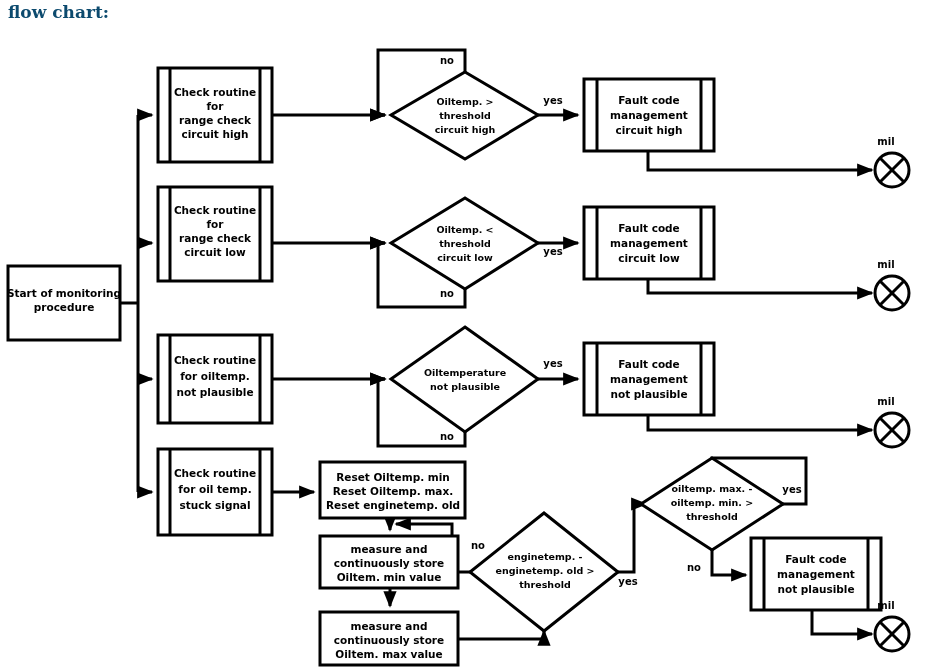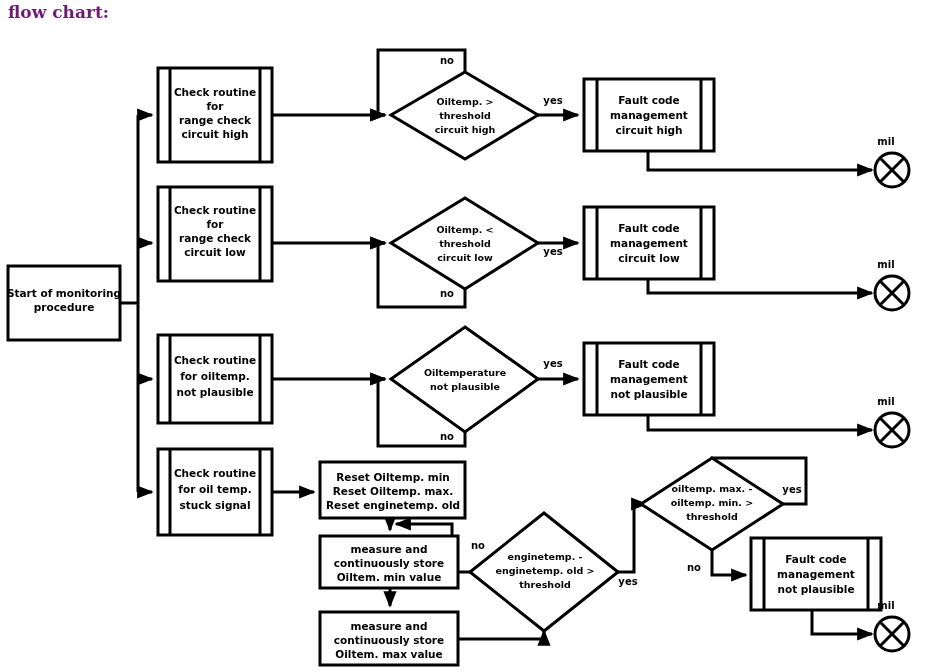--- a/index.html
+++ b/index.html
@@ -1,21 +1,21 @@
 <!DOCTYPE html>
 <html><head>
 <meta charset="utf-8">
 <style>
   html,body{margin:0;padding:0;background:#ffffff;}
   body{width:928px;height:672px;overflow:hidden;font-family:"DejaVu Sans",sans-serif;}
   #stage{position:relative;width:928px;height:672px;background:#ffffff;}
   #title{
     position:absolute;left:8px;top:2px;
     font-family:"DejaVu Serif",serif;
-    font-size:17px;font-weight:bold;color:#701a75;
+    font-size:17px;font-weight:bold;color:#0c4a6e;
     letter-spacing:0px;
   }
   svg{position:absolute;left:0;top:0;width:928px;height:672px;}
   .shape{fill:#ffffff;stroke:#000000;stroke-width:3;}
   .bar{stroke:#000000;stroke-width:3;}
   .conn{stroke:#000000;stroke-width:3;fill:none;stroke-linecap:butt;}
   .lbl{font-family:"DejaVu Sans",sans-serif;font-size:10.5px;font-weight:bold;fill:#000;}
   .lbl-sm{font-family:"DejaVu Sans",sans-serif;font-size:9.5px;font-weight:bold;fill:#000;}
   .edge-lbl{font-family:"DejaVu Sans",sans-serif;font-size:10px;font-weight:bold;fill:#000;}
   .mil-lbl{font-family:"DejaVu Sans",sans-serif;font-size:10px;font-weight:bold;fill:#000;}

